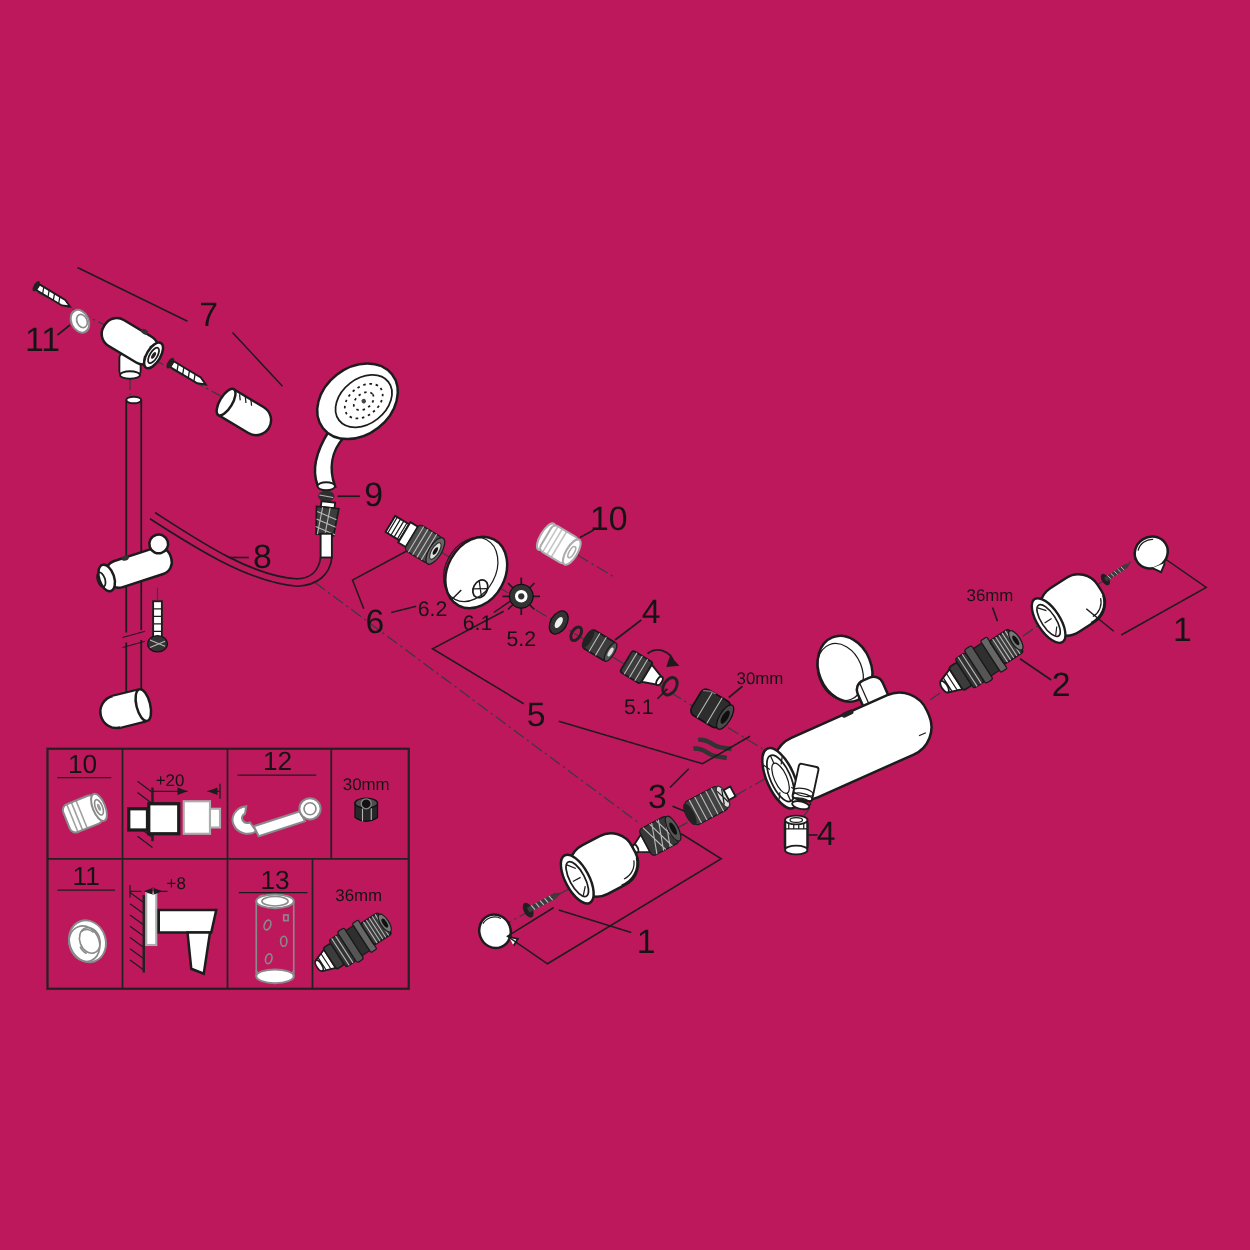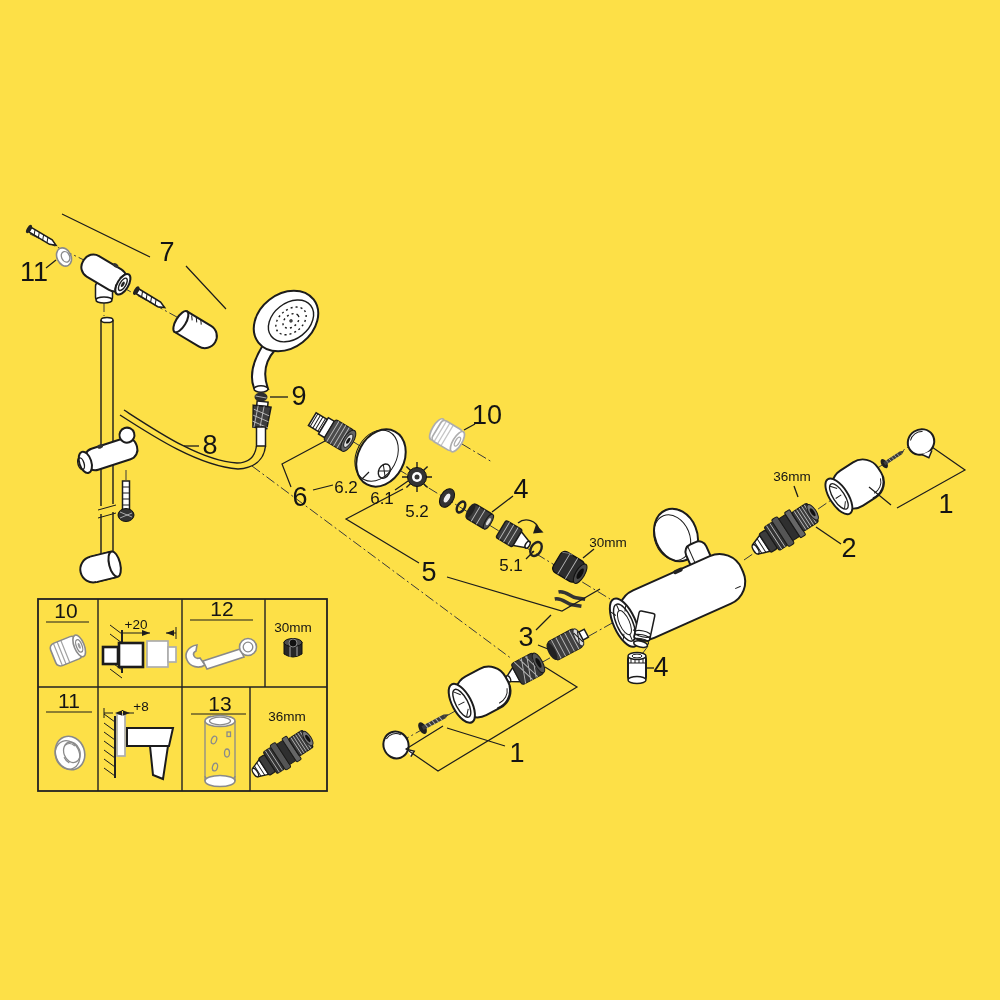--- a/index.html
+++ b/index.html
@@ -1,16 +1,16 @@
 <!DOCTYPE html>
 <html><head>
 <meta charset="utf-8">
 <style>
   html,body{margin:0;padding:0;background:#fff;width:1000px;height:1000px;overflow:hidden}
-  #stage{width:1000px;height:1000px;position:relative;background:#fde047}
+  #stage{width:1000px;height:1000px;position:relative;background:#be185d}
   svg{display:block}
   .s  {stroke:#1c1c1c;fill:#fff;stroke-width:2}
   .s1 {stroke:#1c1c1c;fill:#fff;stroke-width:1.5}
   .sn {stroke:#1c1c1c;fill:none;stroke-width:1.4}
   .snt{stroke:#1c1c1c;fill:none;stroke-width:1}
   .dk {fill:#3c3c3c;stroke:#1a1a1a;stroke-width:1.4}
   .dk2{fill:#2d2d2d;stroke:#111;stroke-width:1.3}
   .wst{stroke:#cfcfcf;stroke-width:0.9;fill:none;opacity:.85}
   .gh {stroke:#adadad;fill:#fff;stroke-width:1.7}
   .ghn{stroke:#adadad;fill:none;stroke-width:1.3}

